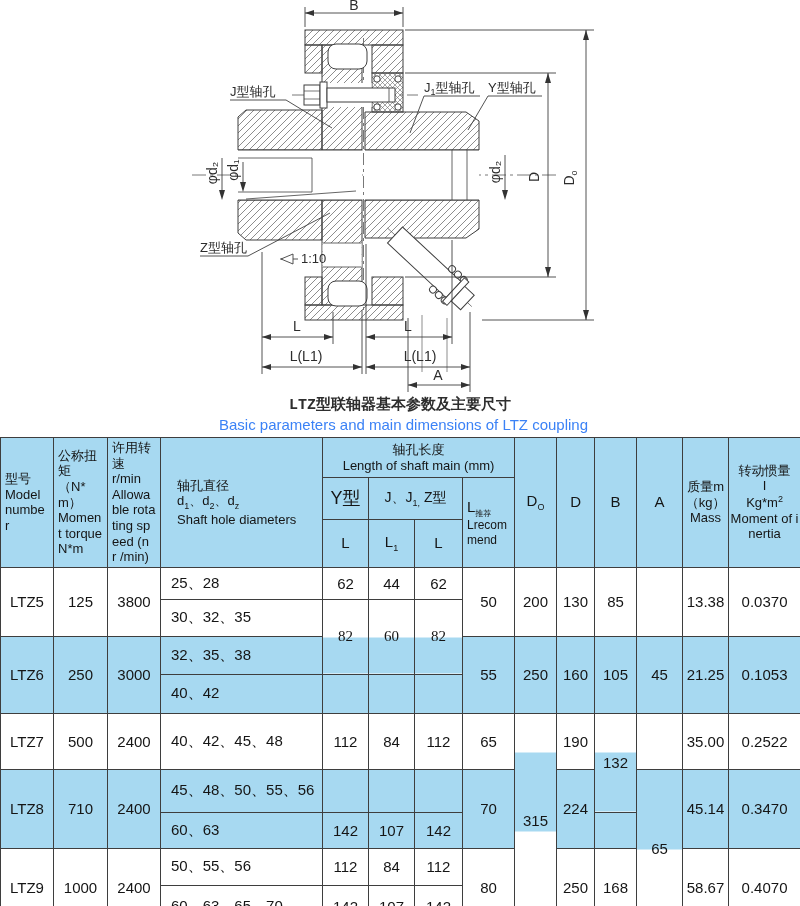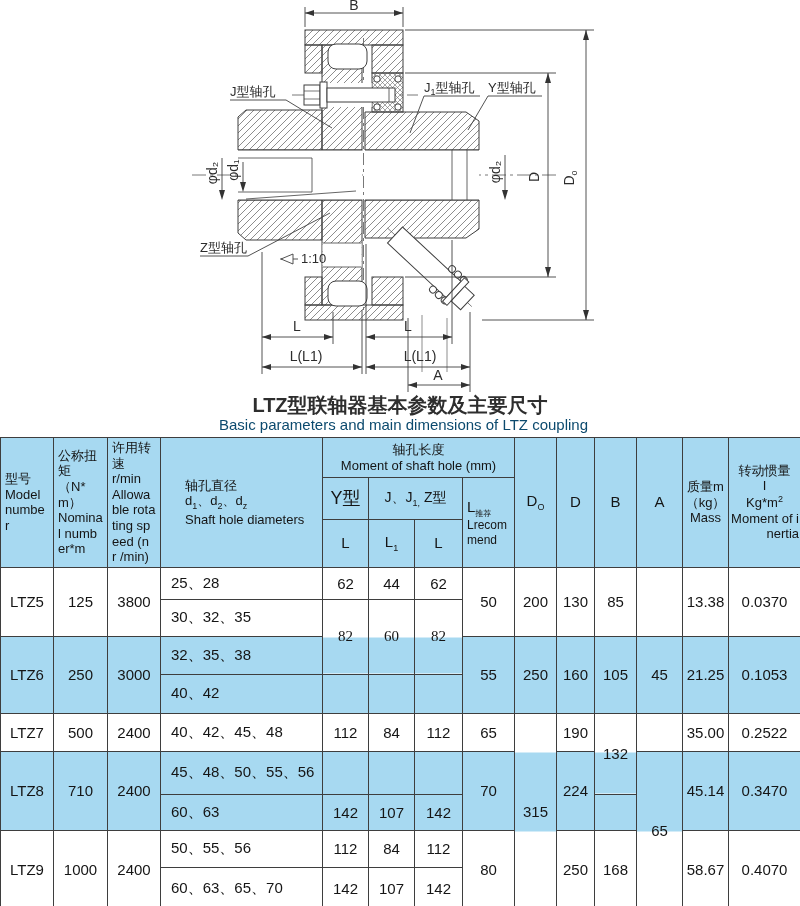--- a/index.html
+++ b/index.html
@@ -5,22 +5,22 @@
   :root{
     --blue:#a7d9f1;
     --line:#3e3e3e;
     --ink:#1c1c1c;
   }
   html,body{margin:0;padding:0;background:#fff;}
   .page{position:relative;width:800px;height:906px;background:#fff;overflow:hidden;
         font-family:"Liberation Sans","DejaVu Sans",sans-serif;color:var(--ink);}
   .drawing{position:absolute;top:0;left:0;}
   .caption{position:absolute;top:396px;left:0;width:800px;text-align:center;line-height:19px;}
-  .caption .cn{font-size:20px;font-weight:600;color:#2e2e2e;}
-  .caption .en{font-size:15px;font-weight:400;color:#0c4a6e;padding-left:7px;}
+  .caption .cn{font-size:15px;font-weight:600;color:#2e2e2e;font-family:Liberation Mono, monospace;}
+  .caption .en{font-size:15px;font-weight:400;color:#3b82f6;padding-left:7px;}
   .ptable{position:absolute;top:437px;left:0;width:800px;border-collapse:collapse;table-layout:fixed;}
   .ptable th,.ptable td{border:1px solid var(--line);overflow:hidden;}
   .ptable th{background:var(--blue);font-weight:400;font-size:13px;text-align:left;
              padding:2px 4px;vertical-align:middle;line-height:1.2;color:#151515;}
   .ptable th.ctr{text-align:center;padding:2px 1px;}
   .ptable th .bk{display:block;word-break:break-all;}
   .ptable td{font-size:15px;text-align:center;vertical-align:middle;padding:0 2px;color:#151515;}
   .ptable td.al{text-align:left;padding-left:10px;}
   sub{font-size:9px;} sup{font-size:9px;}
   sub.cjk{font-size:8px;margin-top:8px;}
@@ -236,52 +236,52 @@
     </colgroup>
     <thead>
       <tr style="height:40px">
         <th rowspan="3">
           <span class="bk">型号</span>
           <span class="bk">Model number</span>
         </th>
         <th rowspan="3">
           <span class="bk">公称扭矩</span>
           <span class="bk">（N*m）</span>
-          <span class="bk">Nominal number*m</span>
+          <span class="bk">Moment torqueN*m</span>
         </th>
         <th rowspan="3">
           <span class="bk">许用转速</span>
           <span class="bk">r/min</span>
           <span class="bk">Allowable rotating speed (n r /min)</span>
         </th>
-        <th rowspan="3" style="padding-left:24px">
+        <th rowspan="3" style="padding-left:16px">
           <span class="bk">轴孔直径</span>
           <span class="bk"><span>d</span><sub>1</sub><span>、d</span><sub>2</sub><span>、d</span><sub>z</sub></span>
           <span class="bk">Shaft hole diameters</span>
         </th>
         <th colspan="4" class="ctr">
           <span class="bk">轴孔长度</span>
-          <span class="bk">Moment of shaft hole (mm)</span>
+          <span class="bk">Length of shaft main (mm)</span>
         </th>
         <th rowspan="3" class="ctr" style="font-size:15px">
           <span>D</span><sub>O</sub>
         </th>
         <th rowspan="3" class="ctr" style="font-size:15px">D</th>
         <th rowspan="3" class="ctr" style="font-size:15px">B</th>
         <th rowspan="3" class="ctr" style="font-size:15px">A</th>
         <th rowspan="3" class="ctr">
           <span class="bk">质量m</span>
           <span class="bk">（kg）</span>
           <span class="bk">Mass</span>
         </th>
         <th rowspan="3" class="ctr">
           <span class="bk">转动惯量</span>
           <span class="bk">I</span>
           <span class="bk"><span>Kg*m</span><sup>2</sup></span>
-          <span class="bk" style="text-align:right">Moment of inertia</span>
+          <span class="bk" style="text-align:center">Moment of inertia</span>
         </th>
       </tr>
       <tr style="height:38px">
         <th class="ctr" style="font-size:18px">Y型</th>
         <th colspan="2" class="ctr" style="font-size:14px">
           <span>J、J</span><sub>1,</sub><span> Z型</span>
         </th>
         <th rowspan="2">
           <span class="bk" style="font-size:15px"><span>L</span><sub class="cjk">推荐</sub></span>
           <span class="bk" style="font-size:12px">Lrecommend</span>
@@ -330,21 +330,21 @@
           <td rowspan="2" class="bg-b">45</td>
           <td rowspan="2" class="bg-b">21.25</td>
           <td rowspan="2" class="bg-b">0.1053</td>
         </tr>
         <tr style="height: 39px;">
           <td class="bg-b al">40、42</td>
           <td class="bg-b"></td>
           <td class="bg-b"></td>
           <td class="bg-b"></td>
         </tr>
-        <tr style="height: 38px;">
+        <tr style="height: 56px;">
           <td class="bg-w">LTZ7</td>
           <td class="bg-w">500</td>
           <td class="bg-w">2400</td>
           <td class="bg-w al">40、42、45、48</td>
           <td class="bg-w">112</td>
           <td class="bg-w">84</td>
           <td class="bg-w">112</td>
           <td class="bg-w">65</td>
           <td rowspan="5" class="bg-s3">315</td>
           <td class="bg-w">190</td>

